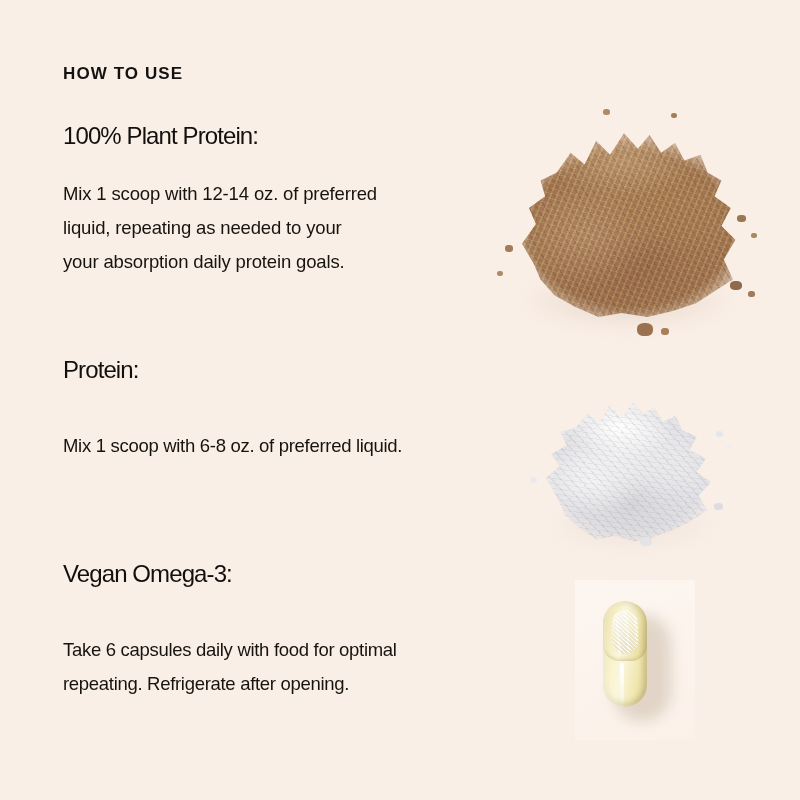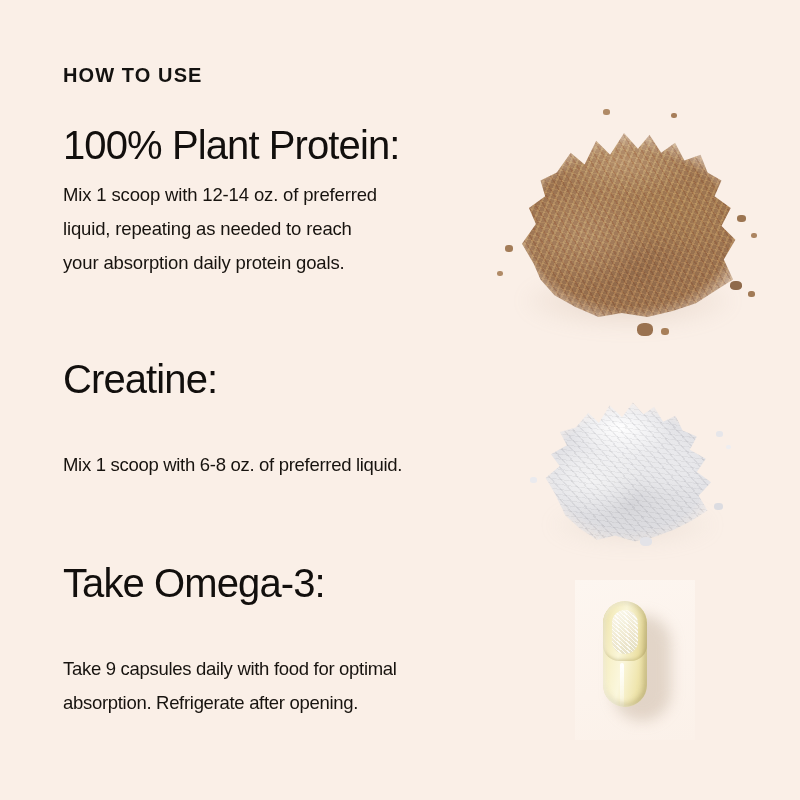--- a/index.html
+++ b/index.html
@@ -21,43 +21,43 @@
   
   .content {
     position:absolute;
     left:63px; top:0;
     width:420px; height:800px;
   }
 
   .eyebrow {
     position:absolute;
     top:64px; left:0;
-    font-size:20px;
+    font-size:17px;
     font-weight:bold;
     letter-spacing:1.1px;
     color:#141210;
     text-transform:uppercase;
   }
 
   .section { position:absolute; left:0; width:420px; }
   .section-1 { top:122px; }
   .section-2 { top:356px; }
   .section-3 { top:560px; }
 
   .section-title {
-    font-size:40px;
+    font-size:24px;
     font-weight:400;
     letter-spacing:-0.9px;
     color:#120f0d;
     line-height:1.18;
     white-space:nowrap;
   }
 
   .section-body {
-    margin-top:9px;
+    margin-top:27px;
     font-size:18.5px;
     font-weight:400;
     line-height:34px;
     letter-spacing:-0.15px;
     color:#17130f;
     width:400px;
   }
   .section-body .line { display:block; white-space:nowrap; }
 
   .section-2 .section-body,
@@ -203,37 +203,37 @@
 <div class="page">
 
   <div class="content">
 
     <div class="eyebrow">HOW TO USE</div>
 
     <div class="section section-1">
       <div class="section-title">100% Plant Protein:</div>
       <div class="section-body">
         <span class="line">Mix 1 scoop with 12-14 oz. of preferred</span>
-        <span class="line">liquid, repeating as needed to reach</span>
+        <span class="line">liquid, repeating as needed to your</span>
         <span class="line">your absorption daily protein goals.</span>
       </div>
     </div>
 
     <div class="section section-2">
-      <div class="section-title">Creatine:</div>
+      <div class="section-title">Protein:</div>
       <div class="section-body">
         <span class="line">Mix 1 scoop with 6-8 oz. of preferred liquid.</span>
       </div>
     </div>
 
     <div class="section section-3">
-      <div class="section-title">Take Omega-3:</div>
+      <div class="section-title">Vegan Omega-3:</div>
       <div class="section-body">
-        <span class="line">Take 9 capsules daily with food for optimal</span>
-        <span class="line">absorption. Refrigerate after opening.</span>
+        <span class="line">Take 6 capsules daily with food for optimal</span>
+        <span class="line">repeating. Refrigerate after opening.</span>
       </div>
     </div>
   </div>
 
   <div class="shot shot-protein">
     <div class="powder-shadow pro-shadow"></div>
     <div class="pro-mound">
       <div class="pro-tex"></div>
     </div>
     <div class="crumb" style="left:252px;top:120px;width:9px;height:7px;background:#9c7551;"></div>

